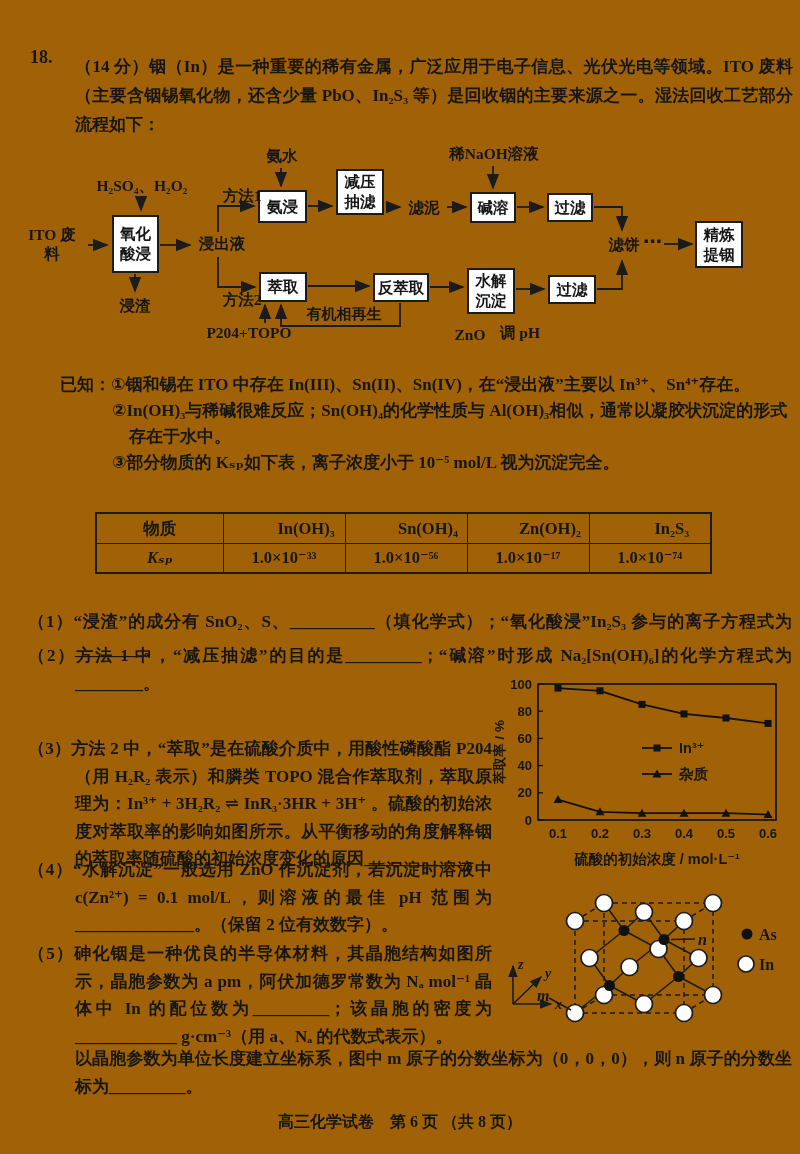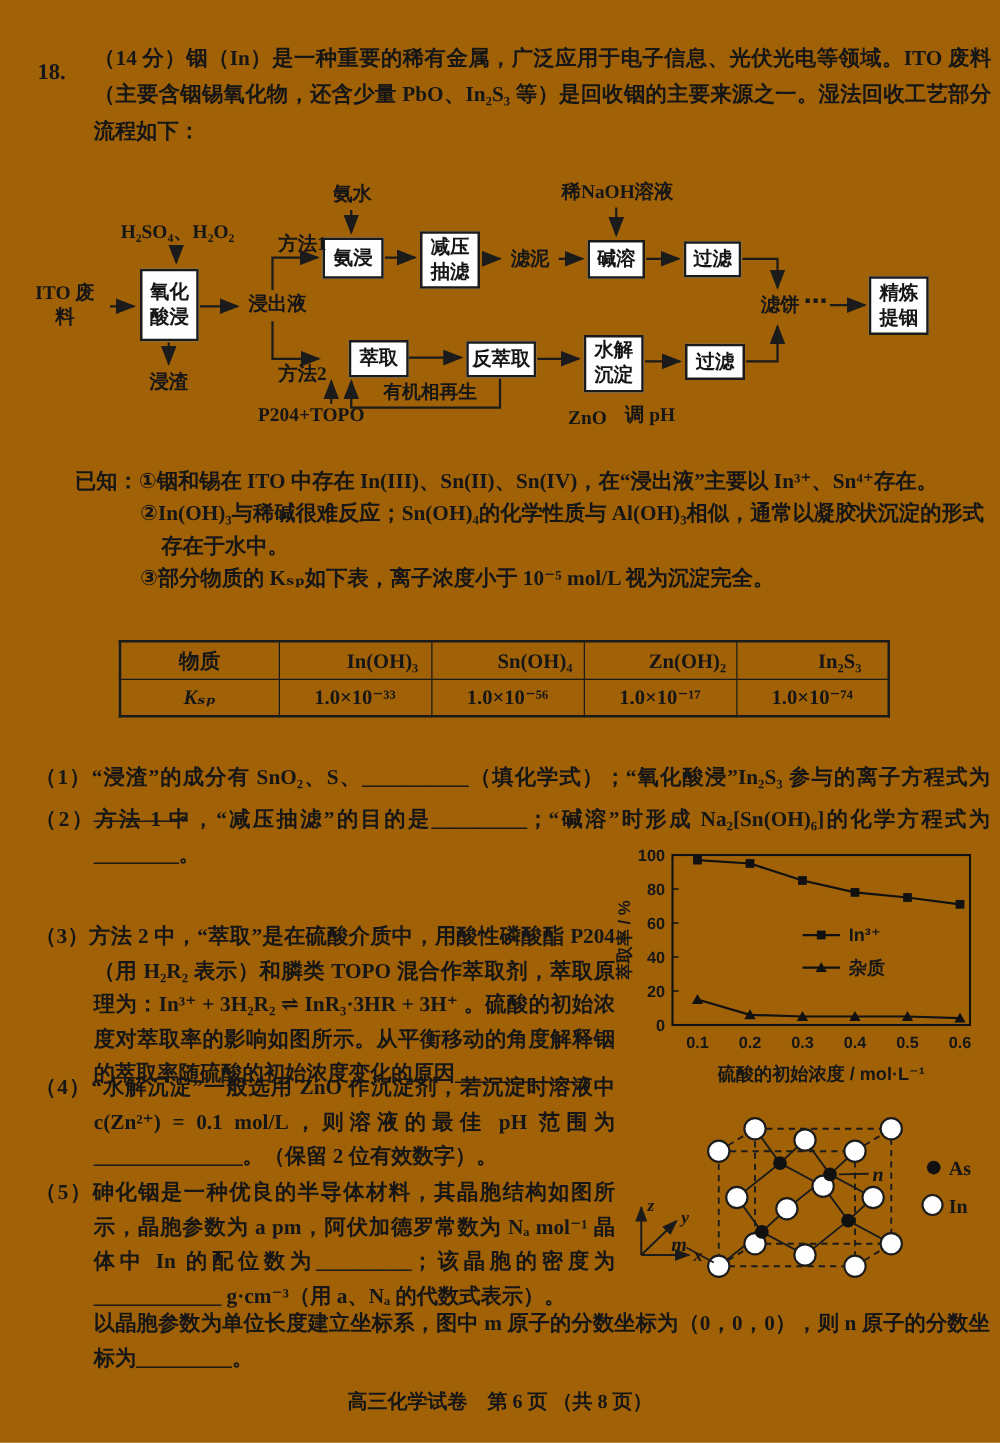--- a/index.html
+++ b/index.html
@@ -8,21 +8,21 @@
     font-family:"Liberation Serif","DejaVu Serif","DejaVu Sans",serif;
     background:#ffffff; color:#161616;
   }
   #page {
     position:relative; width:800px; height:1154px; background:#a16207;
     overflow:hidden; font-weight:700; font-size:17px; line-height:27px;
   }
   .abs { position:absolute; }
   
   #q-number { left:30px; top:44px; font-size:18px; }
-  #q-intro  { left:75px; top:32px; width:718px; line-height:29px; text-align:justify;font-family:Liberation Serif, serif; }
+  #q-intro  { left:75px; top:52px; width:718px; line-height:29px; text-align:justify;font-family:Liberation Serif, serif; }
   
   #flowchart { left:0; top:133px; width:800px; height:228px; }
   #flow-svg  { position:absolute; left:0; top:0; }
   .fbox {
     position:absolute; border:2px solid #1b1b1b; background:#fefefe;
     display:flex; align-items:center; justify-content:center; text-align:center;
     font-size:15.5px; line-height:20px; word-break:break-all;
   }
   .flabel { position:absolute; font-size:15.5px; line-height:19px; text-align:center; }
   .fdots  { font-size:19px; letter-spacing:1px; }
@@ -90,25 +90,25 @@
         <line x1="308" y1="153" x2="369" y2="153" marker-end="url(#arr)"></line>
         <line x1="430" y1="154" x2="463" y2="154" marker-end="url(#arr)"></line>
         <line x1="516" y1="156" x2="544" y2="156" marker-end="url(#arr)"></line>
         <polyline points="597,156 622,156 622,128" marker-end="url(#arr)"></polyline>
         <polyline points="400,170 400,193 281,193 281,172" marker-end="url(#arr)"></polyline>
         <line x1="265" y1="190" x2="265" y2="172" marker-end="url(#arr)"></line>
       </g>
     </svg>
     <div class="fbox" style="left:112px;top:82px;width:47px;height:58px;">氧化酸浸</div>
     <div class="fbox" style="left:258px;top:57px;width:49px;height:33px;">氨浸</div>
-    <div class="fbox" style="left:336px;top:52px;width:48px;height:46px;">减压抽滤</div>
+    <div class="fbox" style="left:336px;top:36px;width:48px;height:46px;">减压抽滤</div>
     <div class="fbox" style="left:470px;top:59px;width:46px;height:31px;">碱溶</div>
     <div class="fbox" style="left:547px;top:60px;width:46px;height:29px;">过滤</div>
     <div class="fbox" style="left:695px;top:88px;width:48px;height:47px;">精炼提铟</div>
-    <div class="fbox" style="left:259px;top:139px;width:48px;height:30px;margin-left:20px;">萃取</div>
+    <div class="fbox" style="left:259px;top:139px;width:48px;height:30px;">萃取</div>
     <div class="fbox" style="left:373px;top:140px;width:56px;height:29px;">反萃取</div>
     <div class="fbox" style="left:467px;top:135px;width:48px;height:46px;">水解沉淀</div>
     <div class="fbox" style="left:548px;top:142px;width:48px;height:29px;">过滤</div>
 
     <div class="flabel" style="left:28px;top:92px;width:48px;">ITO 废料</div>
     <div class="flabel" style="left:86px;top:43px;width:112px;">H₂SO₄、H₂O₂</div>
     <div class="flabel" style="left:194px;top:101px;width:56px;">浸出液</div>
     <div class="flabel" style="left:110px;top:163px;width:50px;">浸渣</div>
     <div class="flabel" style="left:218px;top:53px;width:48px;">方法1</div>
     <div class="flabel" style="left:218px;top:157px;width:48px;">方法2</div>

